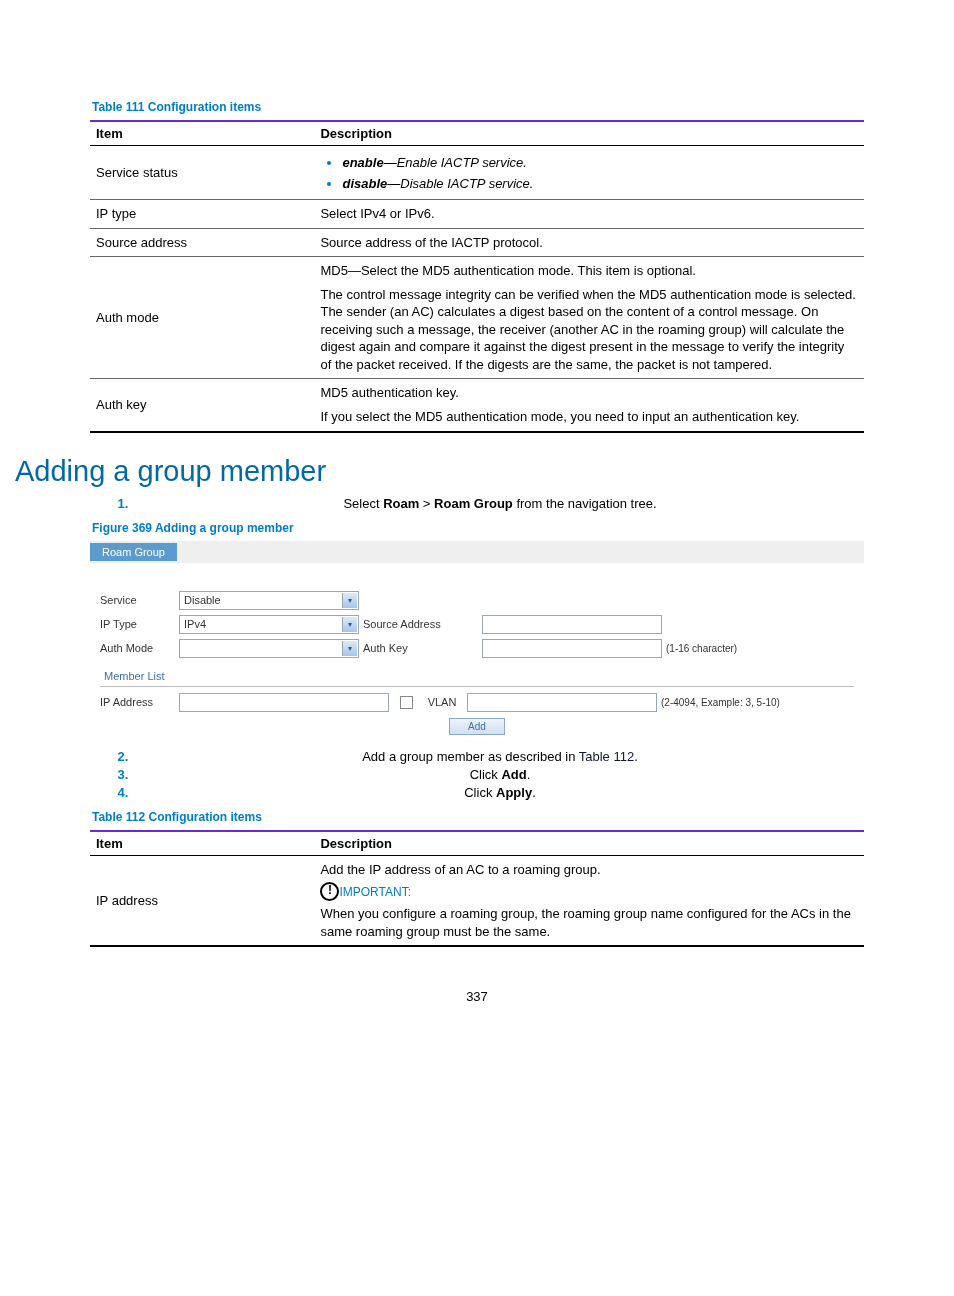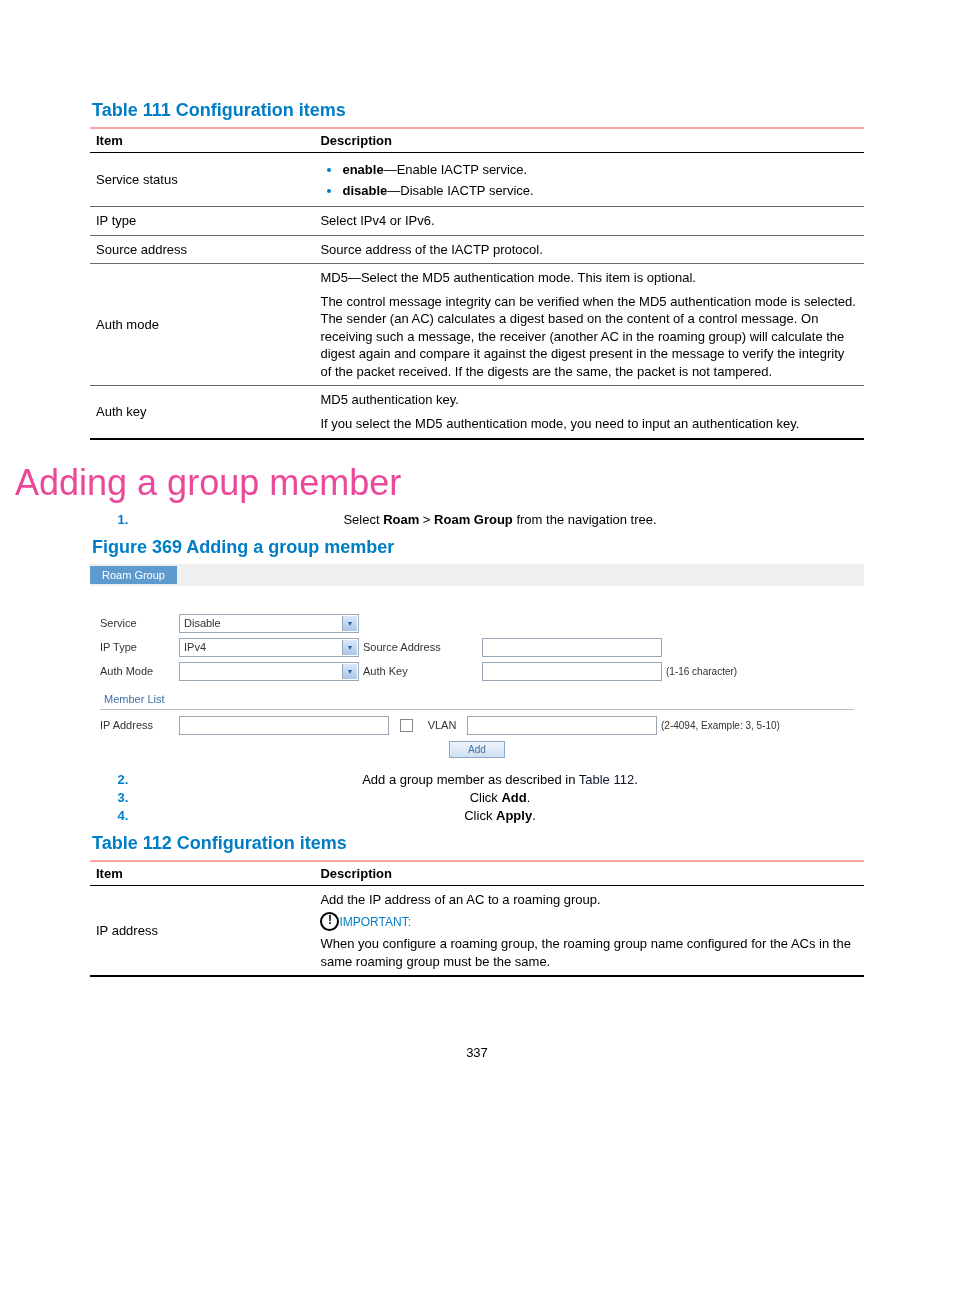--- a/index.html
+++ b/index.html
@@ -10,54 +10,54 @@
     font-size: 13px;
     color: #000;
     width: 954px;
   }
   .page {
     padding: 92px 90px 40px 90px;
   }
   .table-caption {
     color: #007ec5;
     font-weight: bold;
-    font-size: 18px;
+    font-size: 12px;
     margin: 8px 0 6px 2px;
   }
   .h2 {
-    color: #ec4899;
-    font-size: 36px;
+    color: #0369a1;
+    font-size: 29px;
     font-weight: normal;
     margin: 22px 0 8px 0;
     font-family: "Segoe UI", Arial, sans-serif;
     margin-left: -75px;
   }
   table.config {
     width: 100%;
     border-collapse: collapse;
     font-size: 13px;
   }
   table.config th {
     font-weight: bold;
     text-align: left;
-    border-top: 2px solid #fca5a5;
+    border-top: 2px solid #6d28d9;
     border-bottom: 1px solid #000;
     padding: 4px 6px;
   }
   table.config td {
     border-bottom: 1px solid #666;
     padding: 5px 6px 5px 6px;
     vertical-align: top;
     line-height: 1.35;
   }
   table.config tr:last-child td {
     border-bottom: 2px solid #000;
   }
   table.config td:first-child { width: 29%; vertical-align: middle; }
-  ul.dots { margin: 0; padding-left: 22px; }
+  ul.dots { margin: 0; padding-left: 22px; font-style: italic; }
   ul.dots li { margin: 2px 0; }
   ul.dots li::marker { color: #007ec5; font-size: 1.1em; }
   .bold { font-weight: bold; }
   ol {
     padding-left: 42px;
     margin: 6px 0 10px 0;
   }
   ol li {
     margin: 3px 0;
     padding-left: 4px;
@@ -171,21 +171,21 @@
     display: inline-block;
     border: 1px solid #8aa8c8;
     background: linear-gradient(#eef4fb, #cfe0f1);
     padding: 2px 18px;
     font-size: 10px;
     color: #3f6fa7;
   }
   .page-num {
     text-align: center;
     font-size: 13px;
-    margin-top: 68px;
+    margin-top: 42px;
   }
   .desc-block { margin-top: 6px; }
 </style>
 </head>
 <body>
 
 <div class="page">
 
   <div class="table-caption">Table 111 Configuration items</div>
   <table class="config">

